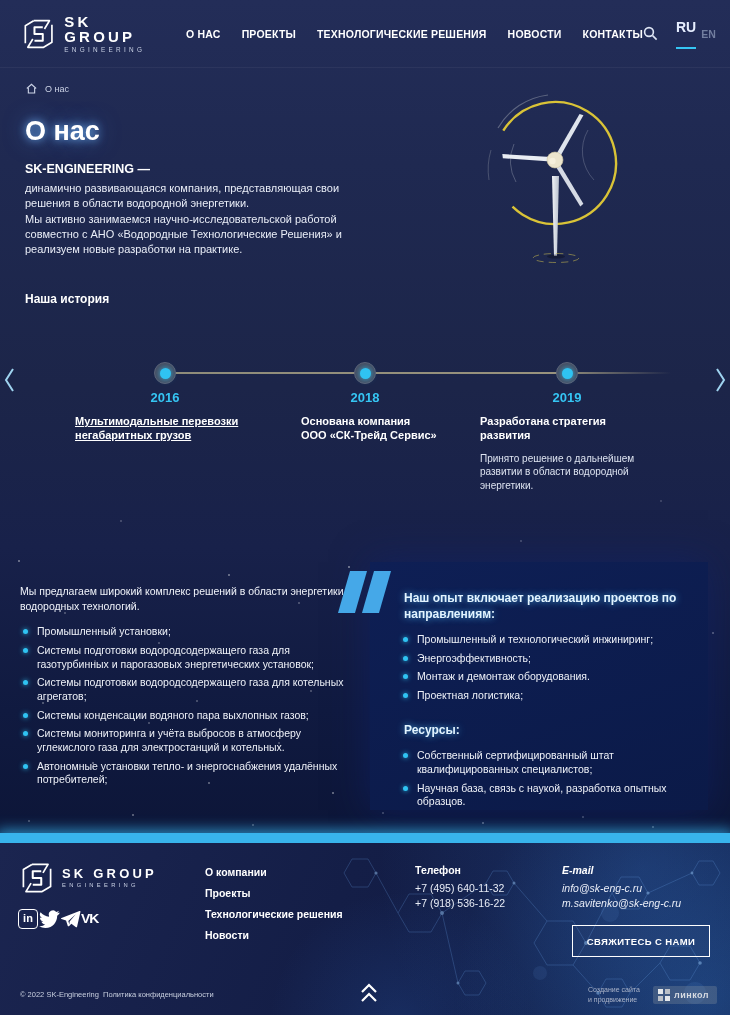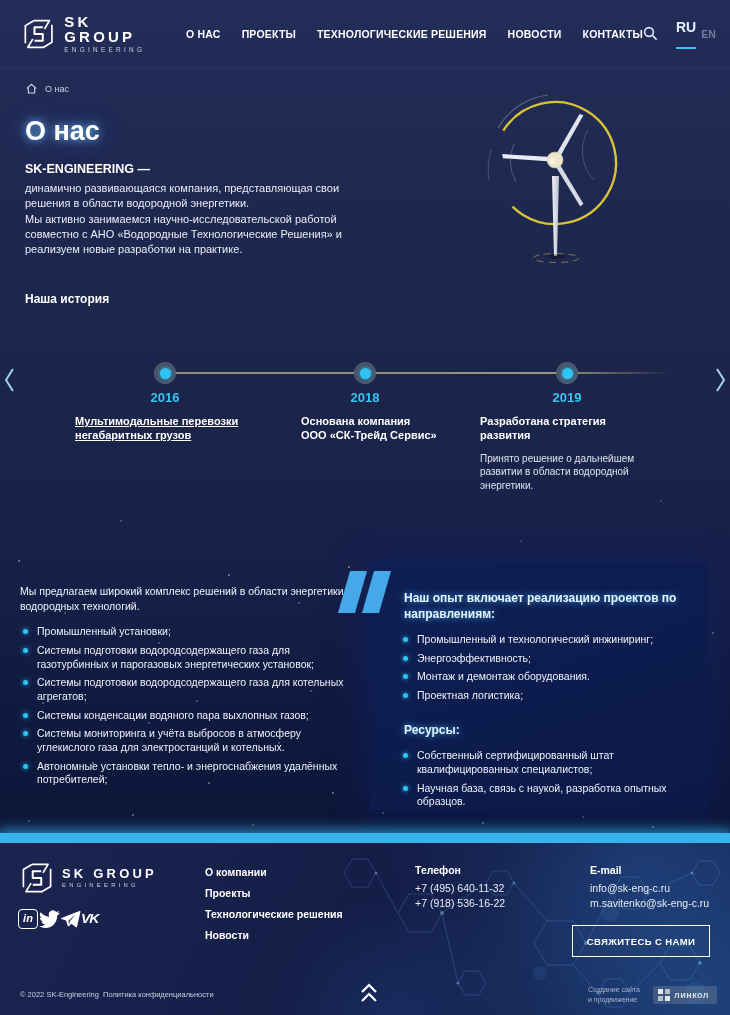--- a/index.html
+++ b/index.html
@@ -84,28 +84,28 @@
   .footer{position:absolute;left:0;top:843px;width:730px;height:172px;
     background:
       radial-gradient(circle at 88% 15%,rgba(60,130,220,.22),transparent 40%),
       radial-gradient(circle at 97% 92%,rgba(60,150,240,.28),transparent 35%),
       radial-gradient(circle at 55% 105%,rgba(50,120,220,.18),transparent 30%),
       linear-gradient(115deg,#1b2550 0%,#141e47 45%,#0e1840 100%);}
   .hexart{position:absolute;right:0;top:0;opacity:.55;pointer-events:none;}
   .f-logo{position:absolute;left:20px;top:18px;display:flex;align-items:center;gap:8px;}
   .f-logo .logo-title{font-size:13px;}
   .f-logo .logo-sub{font-size:5.8px;}
-  .social{position:absolute;left:18px;top:66px;display:flex;align-items:center;font-style:italic;}
+  .social{position:absolute;left:18px;top:66px;display:flex;align-items:center;}
   .soc{cursor:pointer;display:flex;align-items:center;justify-content:center;}
   .soc-in{width:20px;height:20px;border:1.7px solid #fff;border-radius:4px;font-size:11px;font-weight:bold;box-sizing:border-box;padding-bottom:2px;}
   .soc-vk{font-size:14px;font-weight:bold;letter-spacing:-1px;transform:scaleY(.9);}
   .f-links{position:absolute;left:205px;top:23px;}
   .f-links div{font-size:10.5px;font-weight:bold;margin-bottom:9px;cursor:pointer;}
   .f-col{position:absolute;top:21px;}
-  .col-phone{left:400px;margin-left:15px;} .col-email{left:590px;}
+  .col-phone{left:400px;margin-left:15px;} .col-email{left:562px;font-style:italic;}
   .f-head{font-size:10.5px;font-weight:bold;margin-bottom:6px;}
   .f-text{font-size:10.5px;color:#e8ecf6;margin-bottom:3px;}
   .contact-btn{position:absolute;left:572px;top:82px;width:136px;height:30px;border:1px solid #fff;
     display:flex;align-items:center;justify-content:center;font-size:9.5px;font-weight:bold;
     letter-spacing:.4px;cursor:pointer;background:rgba(255,255,255,.02);}
   .f-bottom{position:absolute;left:0;top:138px;width:730px;height:34px;}
   .copyright{position:absolute;left:20px;top:9px;font-size:7.5px;color:#c7cede;}
   .privacy{position:absolute;left:103px;top:9px;font-size:7.5px;color:#c7cede;cursor:pointer;}
   .chev-up{position:absolute;left:358px;top:0px;cursor:pointer;}
   .credit{position:absolute;left:588px;top:4px;font-size:7px;line-height:1.4;color:#aab3c8;white-space:pre-line;}

